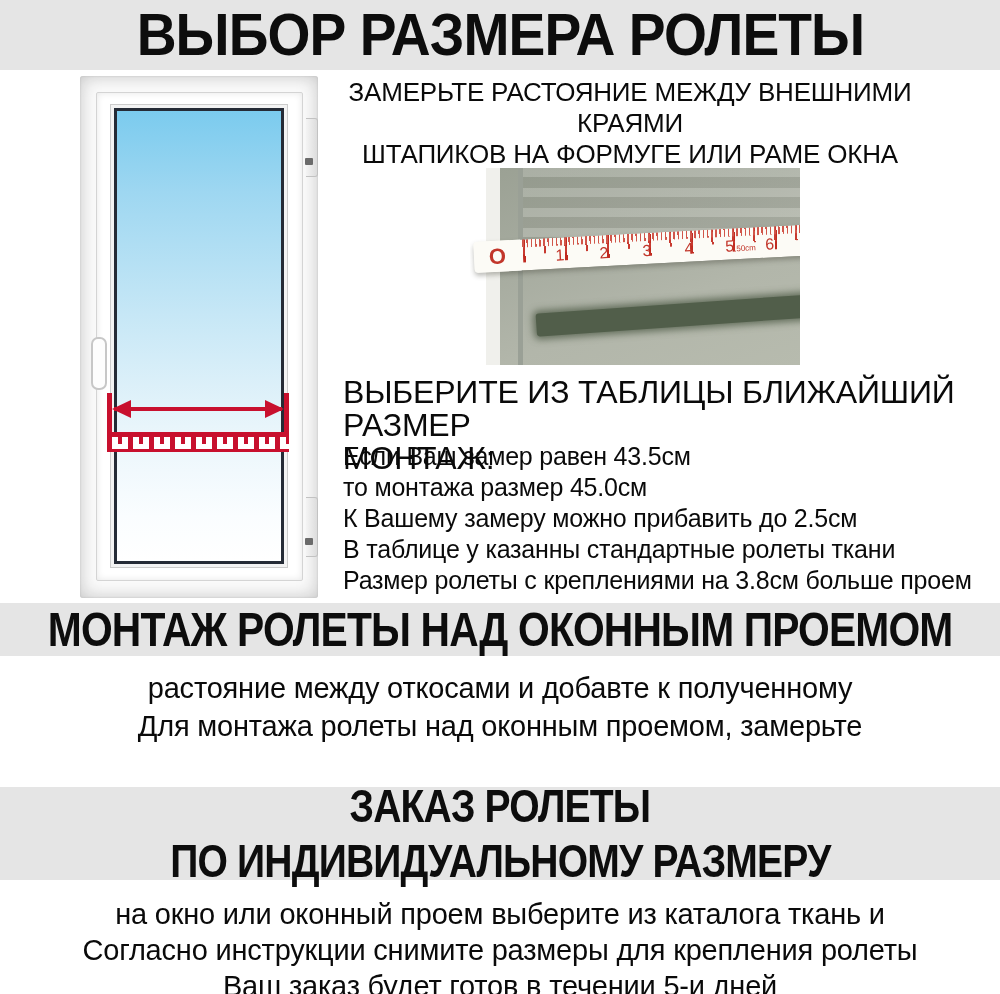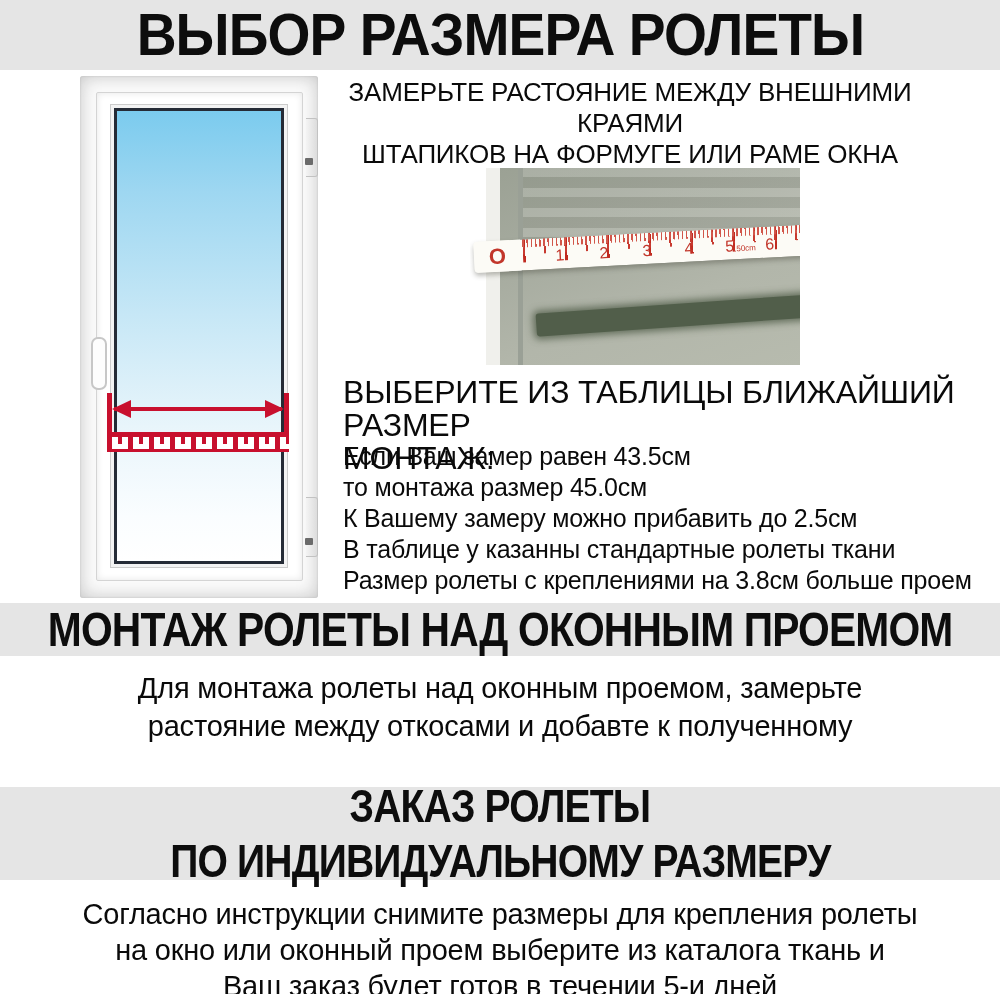--- a/index.html
+++ b/index.html
@@ -179,27 +179,27 @@
     <div>то монтажа размер 45.0см</div>
     <div>К Вашему замеру можно прибавить до 2.5см</div>
     <div>В таблице у казанны стандартные ролеты ткани</div>
     <div>Размер ролеты с креплениями на 3.8см больше проем</div>
   </div>
 
   <div class="banner banner2">
     <div class="banner-text">МОНТАЖ РОЛЕТЫ НАД ОКОННЫМ ПРОЕМОМ</div>
   </div>
   <div class="abs txt mount-block">
+    <div>растояние между откосами и добавте к полученному</div>
     <div>Для монтажа ролеты над оконным проемом, замерьте</div>
-    <div>растояние между откосами и добавте к полученному</div>
   </div>
 
   <div class="banner banner3">
     <div class="banner-text">ЗАКАЗ РОЛЕТЫ</div>
     <div class="banner-text">ПО ИНДИВИДУАЛЬНОМУ РАЗМЕРУ</div>
   </div>
   <div class="abs txt custom-block">
+    <div>на окно или оконный проем выберите из каталога ткань и</div>
     <div>Согласно инструкции снимите размеры для крепления ролеты</div>
-    <div>на окно или оконный проем выберите из каталога ткань и</div>
     <div>Ваш заказ будет готов в течении 5-и дней</div>
   </div>
 
 </div>
 
 </body></html>

